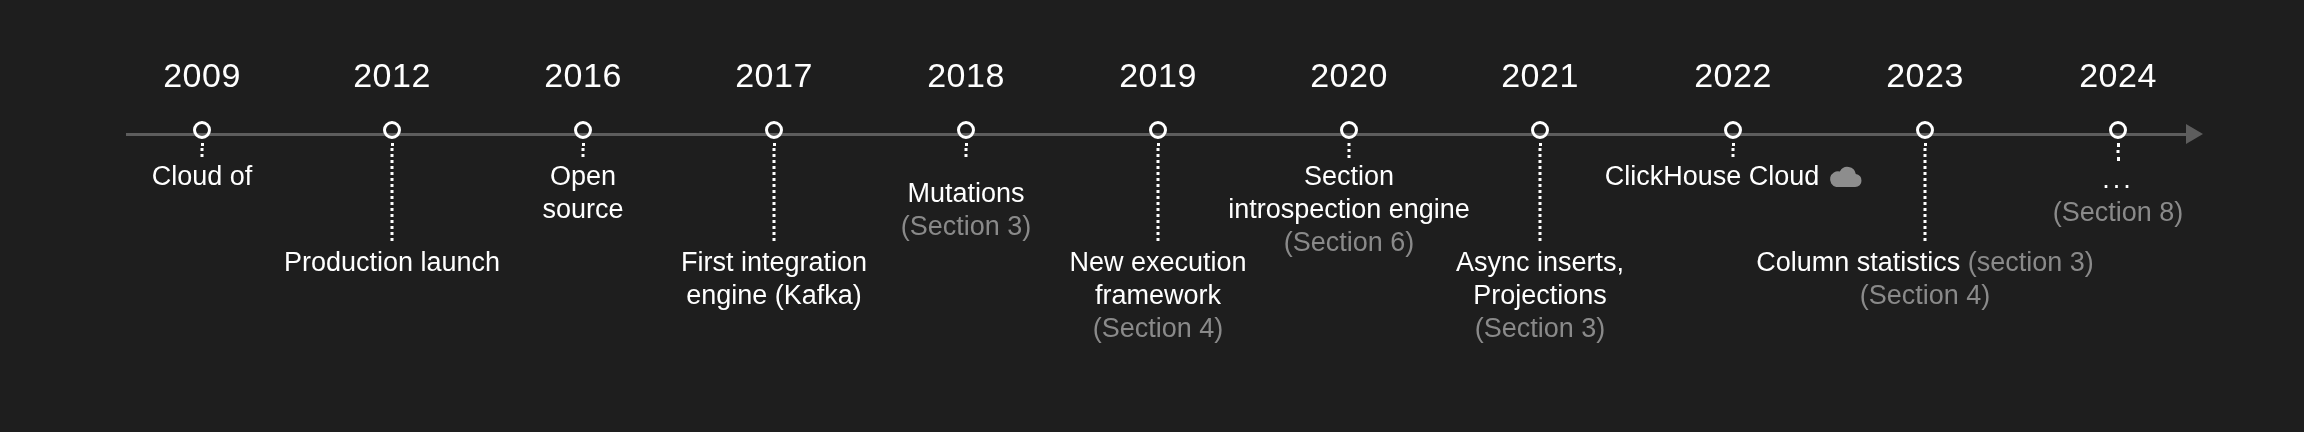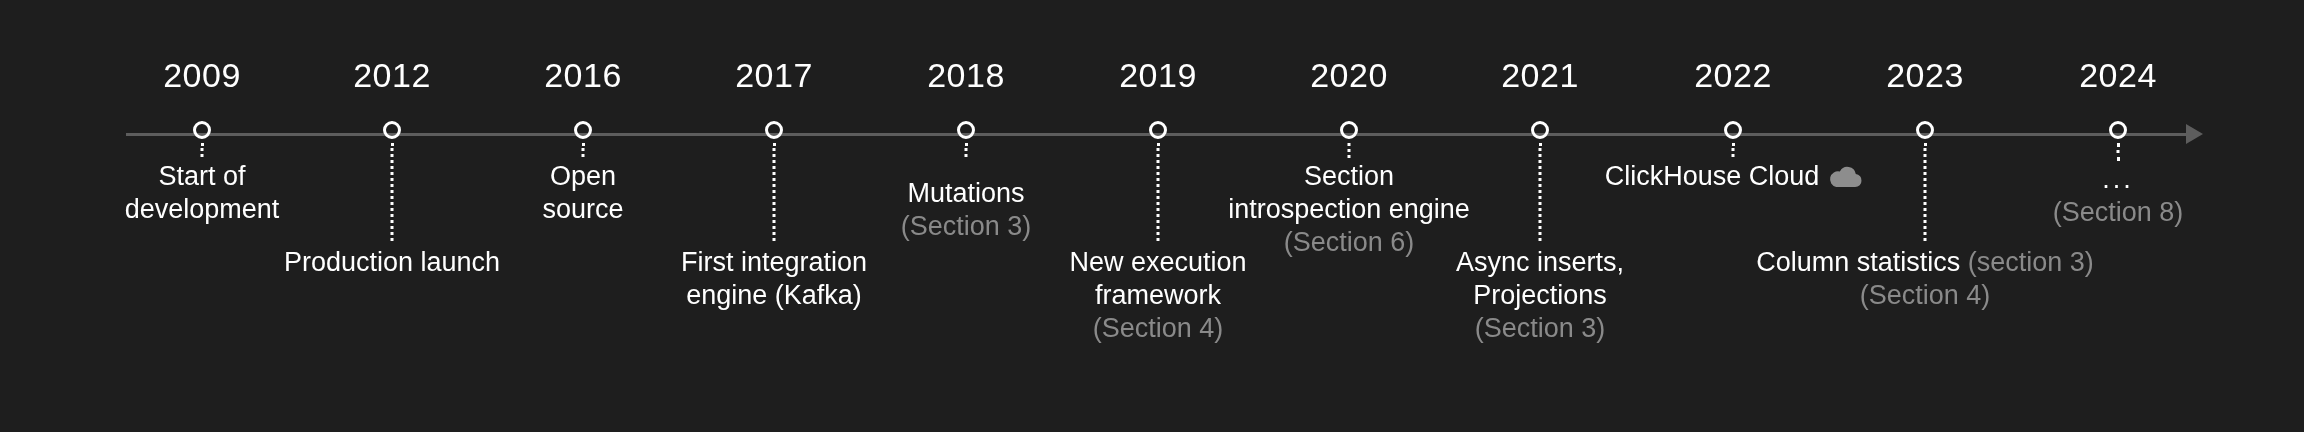--- a/index.html
+++ b/index.html
@@ -95,22 +95,21 @@
 
 <div id="timeline">
   <div class="axis-line"></div>
   <div class="axis-arrow"></div>
   <div id="nodes-host">
       <div class="node" style="left: 202px;">
         <div class="year">2009</div>
         <div class="marker"></div>
         <div class="stem" style="top: 143px; height: 14px;"></div>
         <div class="label" style="top: 160px;">
-          <div><span>Start of</span></div>
-          <div><span>development</span></div>
+          <div><span>Cloud of</span></div>
         </div>
       </div>
       <div class="node" style="left: 392px;">
         <div class="year">2012</div>
         <div class="marker"></div>
         <div class="stem" style="top: 143px; height: 98px;"></div>
         <div class="label" style="top: 246px;">
           <div><span>Production launch</span></div>
         </div>
       </div>

